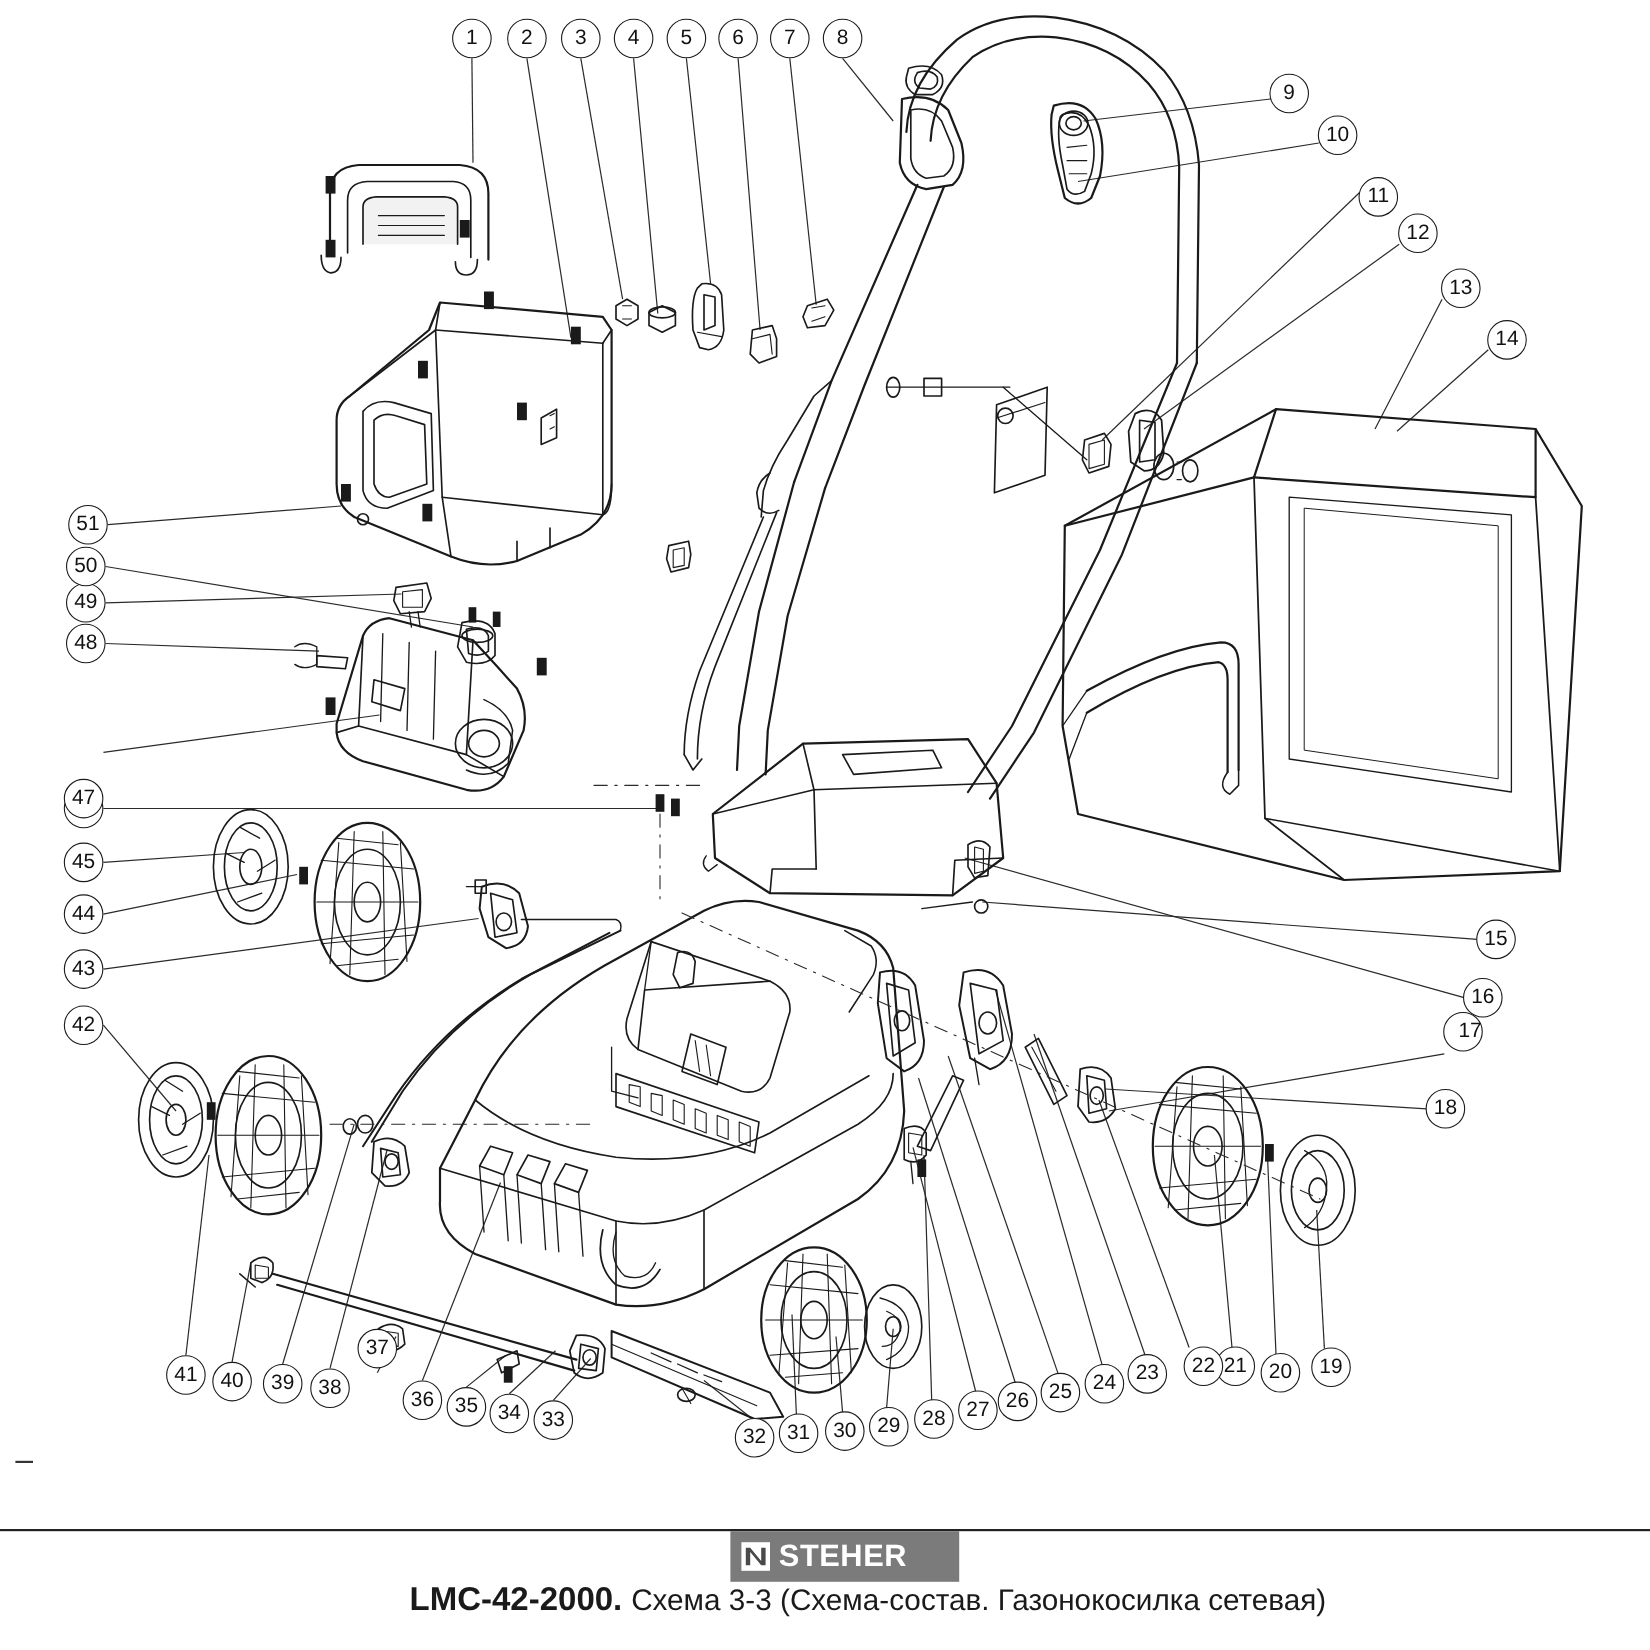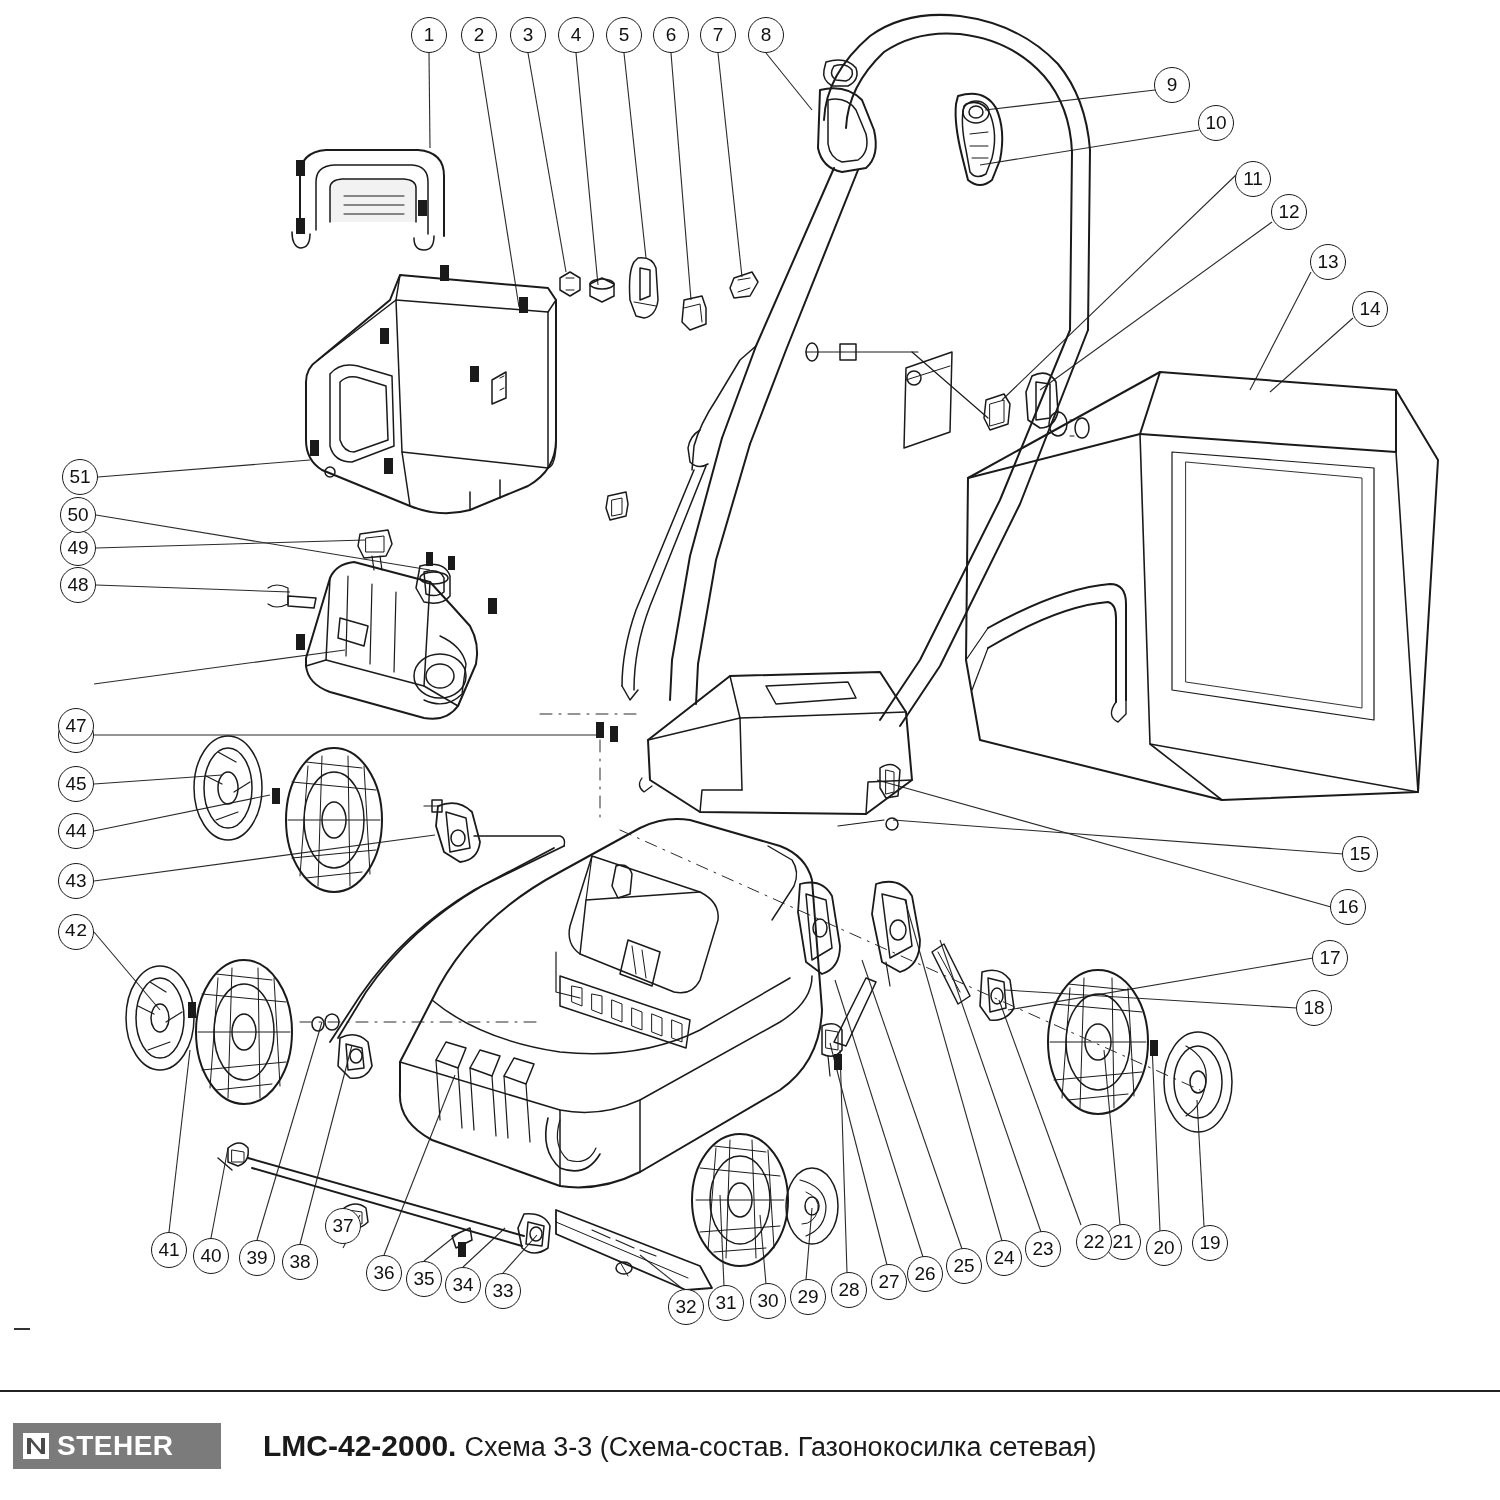--- a/index.html
+++ b/index.html
@@ -59,22 +59,23 @@
     background: #222;
   }
   .footer {
     position: absolute;
     left: 0;
     top: 1392px;
     width: 1500px;
     height: 108px;
     display: flex;
     align-items: center;
-    padding-left: 13px;
+    padding-left: 36px;
     box-sizing: border-box;
+    flex-direction: column;
   }
   .brand-logo {
     width: 208px;
     height: 46px;
     background: #7b7b7b;
     display: flex;
     align-items: center;
     padding-left: 10px;
     box-sizing: border-box;
   }
@@ -513,21 +514,21 @@
       <div class="callout" style="left: 718px; top: 35px;">7</div>
       <div class="callout" style="left: 766px; top: 35px;">8</div>
       <div class="callout" style="left: 1172px; top: 85px;">9</div>
       <div class="callout" style="left: 1216px; top: 123px;">10</div>
       <div class="callout" style="left: 1253px; top: 148px; margin-top: 13px;">11</div>
       <div class="callout" style="left: 1289px; top: 212px;">12</div>
       <div class="callout" style="left: 1328px; top: 262px;">13</div>
       <div class="callout" style="left: 1370px; top: 309px;">14</div>
       <div class="callout" style="left: 1360px; top: 854px;">15</div>
       <div class="callout" style="left: 1348px; top: 907px;">16</div>
-      <div class="callout" style="left: 1330px; top: 958px;">17</div>
+      <div class="callout" style="left: 1330px; top: 938px; text-align: right;">17</div>
       <div class="callout" style="left: 1314px; top: 1008px;">18</div>
       <div class="callout" style="left: 1210px; top: 1243px;">19</div>
       <div class="callout" style="left: 1164px; top: 1248px;">20</div>
       <div class="callout" style="left: 1123px; top: 1242px;">21</div>
       <div class="callout" style="left: 1094px; top: 1242px;">22</div>
       <div class="callout" style="left: 1043px; top: 1249px; text-align: center;">23</div>
       <div class="callout" style="left: 1004px; top: 1258px;">24</div>
       <div class="callout" style="left: 964px; top: 1266px;">25</div>
       <div class="callout" style="left: 925px; top: 1274px;">26</div>
       <div class="callout" style="left: 889px; top: 1282px;">27</div>
@@ -538,21 +539,21 @@
       <div class="callout" style="left: 686px; top: 1307px;">32</div>
       <div class="callout" style="left: 503px; top: 1291px;">33</div>
       <div class="callout" style="left: 463px; top: 1285px;">34</div>
       <div class="callout" style="left: 424px; top: 1279px;">35</div>
       <div class="callout" style="left: 384px; top: 1273px;">36</div>
       <div class="callout" style="left: 343px; top: 1226px;">37</div>
       <div class="callout" style="left: 300px; top: 1262px;">38</div>
       <div class="callout" style="left: 257px; top: 1258px;">39</div>
       <div class="callout" style="left: 211px; top: 1256px;">40</div>
       <div class="callout" style="left: 169px; top: 1250px;">41</div>
-      <div class="callout" style="left: 76px; top: 932px; font-family: Liberation Mono, monospace;">42</div>
+      <div class="callout" style="left: 76px; top: 932px;">42</div>
       <div class="callout" style="left: 76px; top: 881px;">43</div>
       <div class="callout" style="left: 76px; top: 831px;">44</div>
       <div class="callout" style="left: 76px; top: 784px;">45</div>
       <div class="callout" style="left: 76px; top: 735px;">46</div>
       <div class="callout" style="left: 76px; top: 684px; margin-top: 24px;">47</div>
       <div class="callout" style="left: 78px; top: 585px;">48</div>
       <div class="callout" style="left: 78px; top: 548px;">49</div>
       <div class="callout" style="left: 78px; top: 515px;">50</div>
       <div class="callout" style="left: 80px; top: 477px;">51</div>
     </div>

